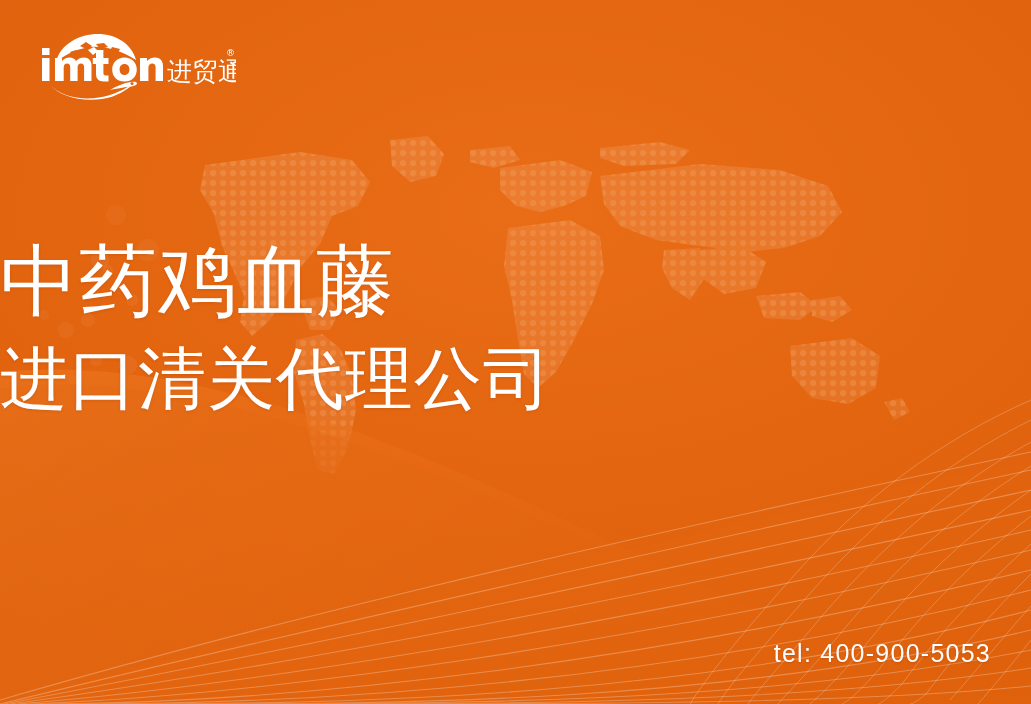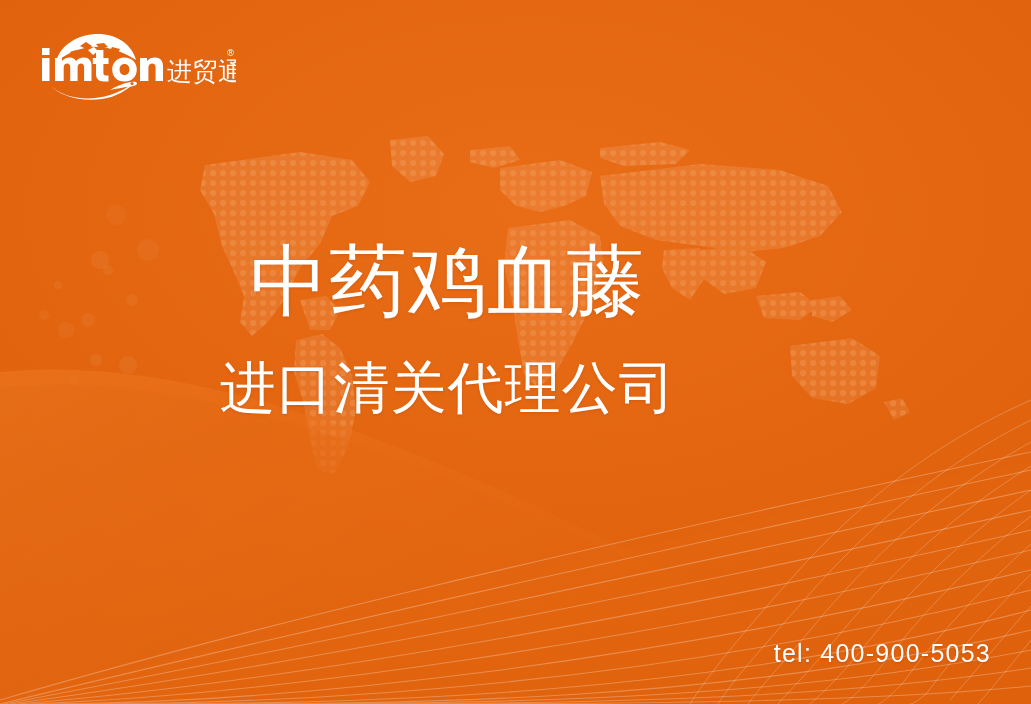--- a/index.html
+++ b/index.html
@@ -41,29 +41,29 @@
   
   .bg-lines{position:absolute;left:0;top:0;width:1031px;height:704px;}
 
   
   .logo{position:absolute;left:36px;top:28px;width:200px;height:74px;}
   .logo svg{display:block;}
 
   
   .headline{
     position:absolute;left:0;top:232px;width:895px;
-    text-align:center;color:#ffffff;
+    color:#ffffff;
     font-family:"Liberation Sans","DejaVu Sans",sans-serif;
     font-weight:400;
     letter-spacing:.06em;
     line-height:1.28;
     text-shadow:0 1px 3px rgba(120,45,0,.18);
   }
   .headline .l1{display:block;font-size:78px;}
-  .headline .l2{display:block;font-size:56px;margin-top:20px;}
+  .headline .l2{display:block;font-size:68px;margin-top:3px;}
 
   
   .tel{
     position:absolute;right:40px;bottom:36px;
     color:#ffffff;font-size:25px;letter-spacing:.05em;
     font-family:"Liberation Sans","DejaVu Sans",sans-serif;
     text-shadow:0 1px 2px rgba(120,45,0,.25);
     white-space:nowrap;
   }
 </style>

